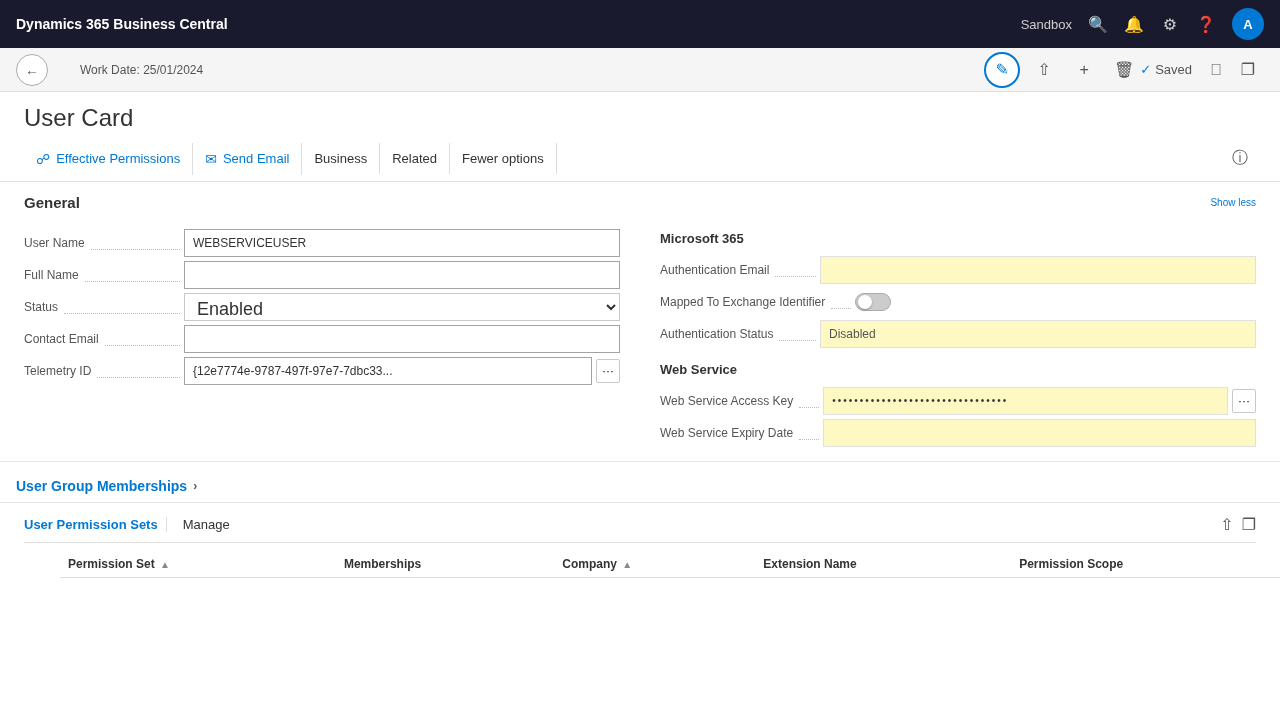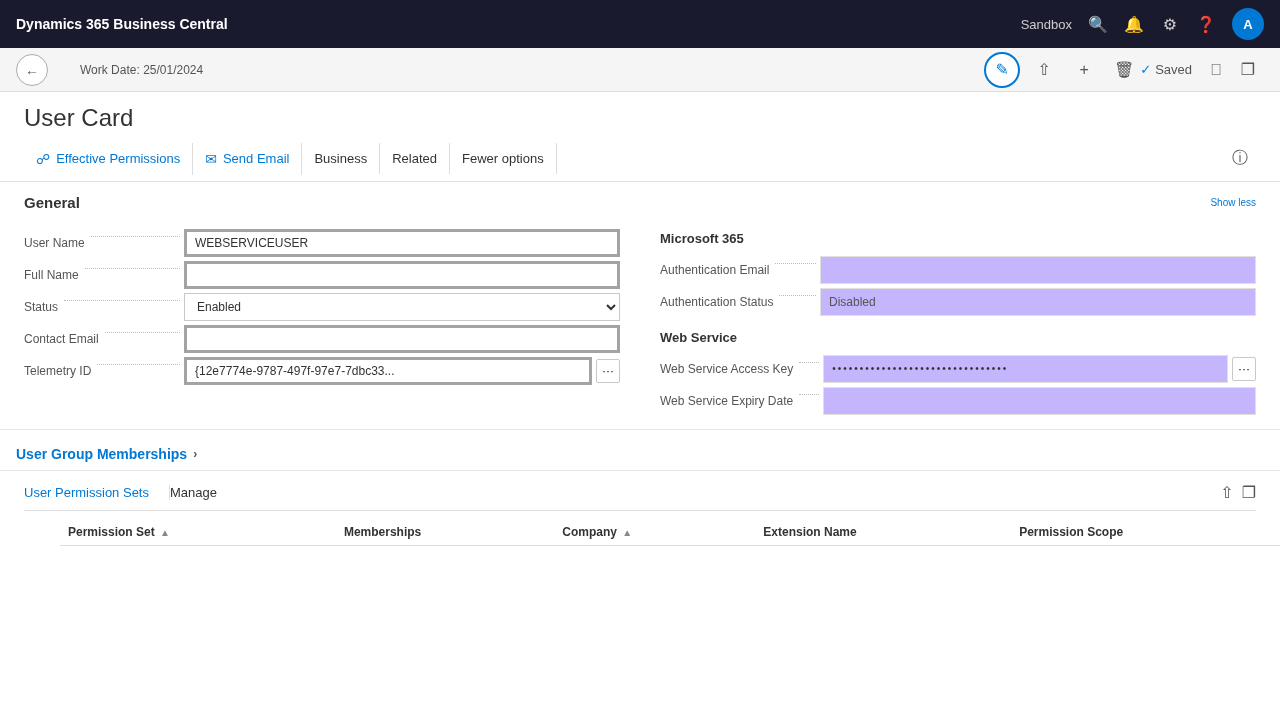--- a/index.html
+++ b/index.html
@@ -115,45 +115,45 @@
       align-items: center;
       min-height: 32px;
       border-bottom: 1px dotted transparent;
     }
     .form-label {
       font-size: 12px;
       color: #555;
       min-width: 160px;
       flex-shrink: 0;
       display: flex;
-      align-items: flex-start;
+      align-items: flex-end;
       gap: 2px;
     }
     .form-label .dots {
       display: inline-block;
       flex: 1;
       border-bottom: 1px dotted #bbb;
       margin: 0 4px;
       min-width: 20px;
     }
     .form-value {
       flex: 1;
     }
     .form-input {
       width: 100%; padding: 4px 8px;
-      border: 3px solid #a3a3a3;
+      border: 1px solid #a3a3a3;
       background: #fff;
       font-size: 12px; color: #333;
       height: 28px;
     }
     .form-select {
       width: 100%; padding: 4px 8px;
       border: 1px solid #c8c8c8;
       background: #fff;
-      font-size: 12px; color: #333;
+      font-size: 18px; color: #333;
       height: 28px;
       appearance: auto;
     }
     .form-input-with-btn {
       display: flex;
       align-items: center;
       gap: 4px;
     }
     .form-input-with-btn .form-input { flex: 1; }
     .ellipsis-btn {
@@ -177,21 +177,21 @@
     }
     .toggle-knob {
       width: 14px; height: 14px; border-radius: 50%;
       background: #fff; position: absolute; top: 1px; left: 2px;
       box-shadow: 0 1px 2px rgba(0,0,0,0.3);
     }
 
     
     .form-readonly {
       width: 100%; padding: 4px 8px;
-      background: #c4b5fd;
+      background: #fef9c3;
       border: 1px solid #e0e0e0;
       font-size: 12px; color: #555;
       height: 28px;
       display: flex; align-items: center;
     }
     .form-readonly-password {
       font-size: 10px; letter-spacing: 2px; color: #333;
     }
 
     
@@ -216,22 +216,22 @@
     .perm-section {
       padding: 12px 24px;
     }
     .perm-header {
       display: flex; align-items: center; gap: 0;
       margin-bottom: 8px;
       border-bottom: 1px solid #e0e0e0;
       padding-bottom: 8px;
     }
     .perm-title {
-      font-size: 13px; font-weight: 400; color: #0078d4;
-      border-right: 1px solid #ddd; padding-right: 20px; margin-right: 0;
+      font-size: 13px; font-weight: 700; color: #0078d4;
+      border-right: 1px solid #ddd; padding-right: 8px; margin-right: 16px;
     }
     .perm-manage { font-size: 13px; color: #333; cursor: pointer; }
     .perm-icons { margin-left: auto; display: flex; gap: 8px; }
     .perm-icon { font-size: 16px; color: #555; cursor: pointer; }
 
     
     .perm-table { width: 100%; border-collapse: collapse; margin-left: 36px; }
     .perm-table th {
       text-align: left; font-size: 12px; font-weight: 600;
       color: #333; padding: 6px 8px;
@@ -371,20 +371,33 @@
       <div class="form-row">
         <div class="form-label">
           <span>Authentication Email</span>
           <span class="dots"></span>
         </div>
         <div class="form-value">
           <div class="form-readonly"></div>
         </div>
       </div>
 
+      <div class="form-row">
+        <div class="form-label">
+          <span>Mapped To Exchange Identifier</span>
+          <span class="dots"></span>
+        </div>
+        <div class="form-value">
+          <div class="toggle-container">
+            <div class="toggle">
+              <div class="toggle-knob"></div>
+            </div>
+          </div>
+        </div>
+      </div>
 
       <div class="form-row">
         <div class="form-label">
           <span>Authentication Status</span>
           <span class="dots"></span>
         </div>
         <div class="form-value">
           <div class="form-readonly">Disabled</div>
         </div>
       </div>

